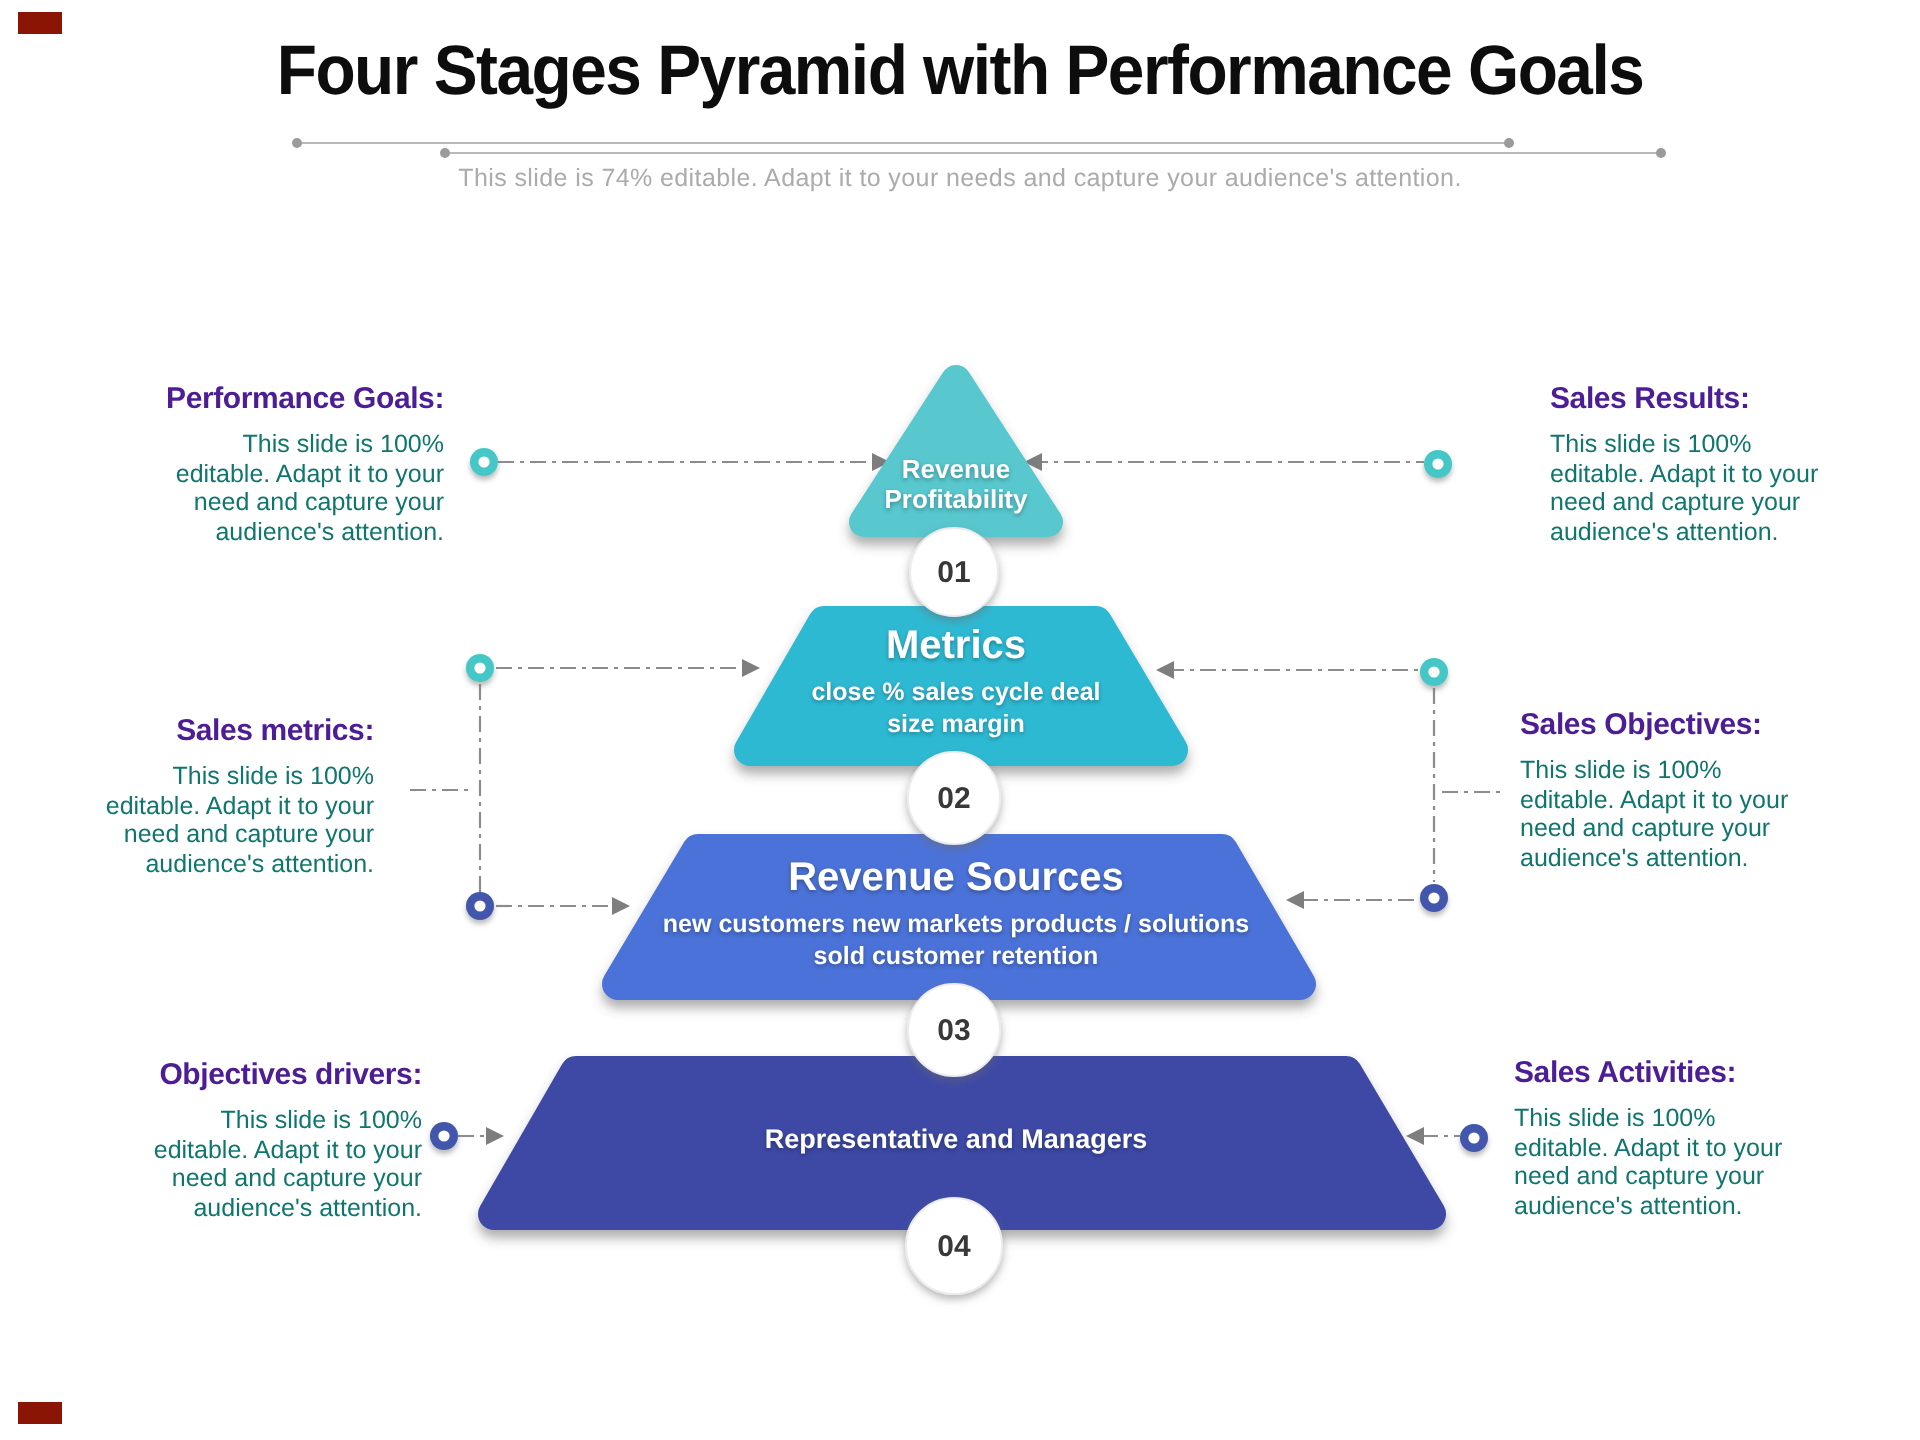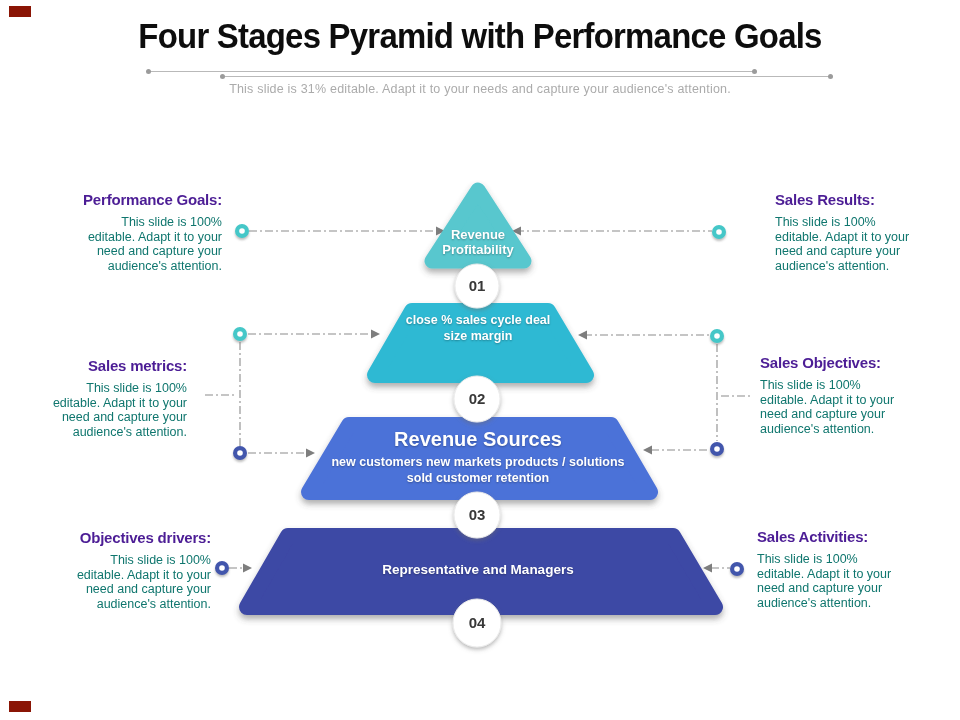--- a/index.html
+++ b/index.html
@@ -56,21 +56,21 @@
 
   <div class="hline a">
     <span class="dot l"></span>
     <span class="dot r"></span>
   </div>
   <div class="hline b">
     <span class="dot l"></span>
     <span class="dot r"></span>
   </div>
 
-  <div class="subtitle">This slide is 31% editable. Adapt it to your needs and capture your audience's attention.</div>
+  <div class="subtitle">This slide is 74% editable. Adapt it to your needs and capture your audience's attention.</div>
 
   <svg class="diagram" width="960" height="720" viewBox="0 0 960 720" aria-hidden="true">
     <defs>
       <filter id="shapeShadow" x="-20%" y="-20%" width="140%" height="160%">
         <feDropShadow dx="0" dy="4" stdDeviation="3" flood-color="#4a4a4a" flood-opacity="0.45"></feDropShadow>
       </filter>
       <filter id="badgeShadow" x="-40%" y="-40%" width="180%" height="200%">
         <feDropShadow dx="0" dy="2" stdDeviation="2" flood-color="#6a6a6a" flood-opacity="0.5"></feDropShadow>
       </filter>
       <filter id="markerShadow" x="-60%" y="-60%" width="220%" height="260%">
@@ -153,20 +153,21 @@
         <circle cx="737" cy="569" r="7" fill="#4256ac"></circle>
           <circle cx="737" cy="569" r="2.8" fill="#fff"></circle>
       </g>
     </g>
   </svg>
 
   <div class="lvl lvl1 pre">Revenue
 Profitability</div>
 
   <div class="lvl lvl2">
+    <div class="lvl-title">Metrics</div>
     <div class="lvl-sub pre">close % sales cycle deal
 size margin</div>
   </div>
 
   <div class="lvl lvl3">
     <div class="lvl-title">Revenue Sources</div>
     <div class="lvl-sub pre">new customers new markets products / solutions
 sold customer retention</div>
   </div>
 

